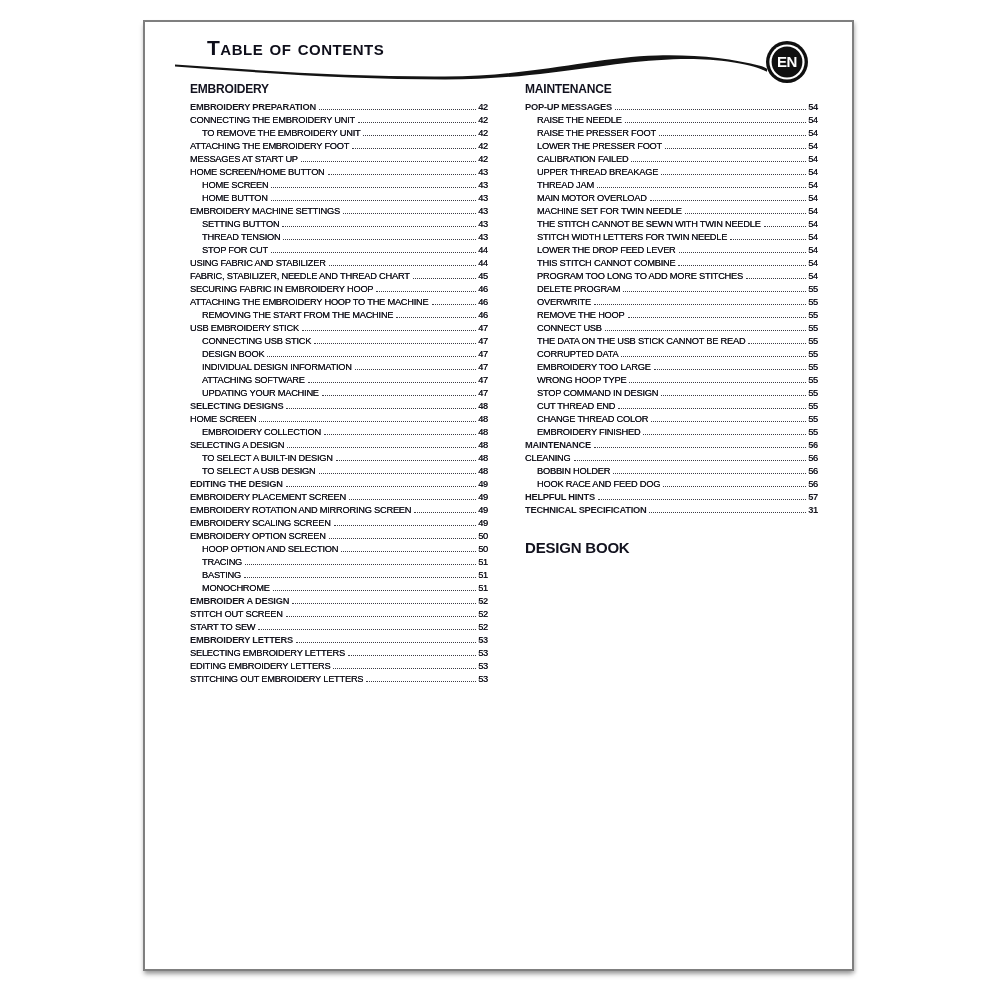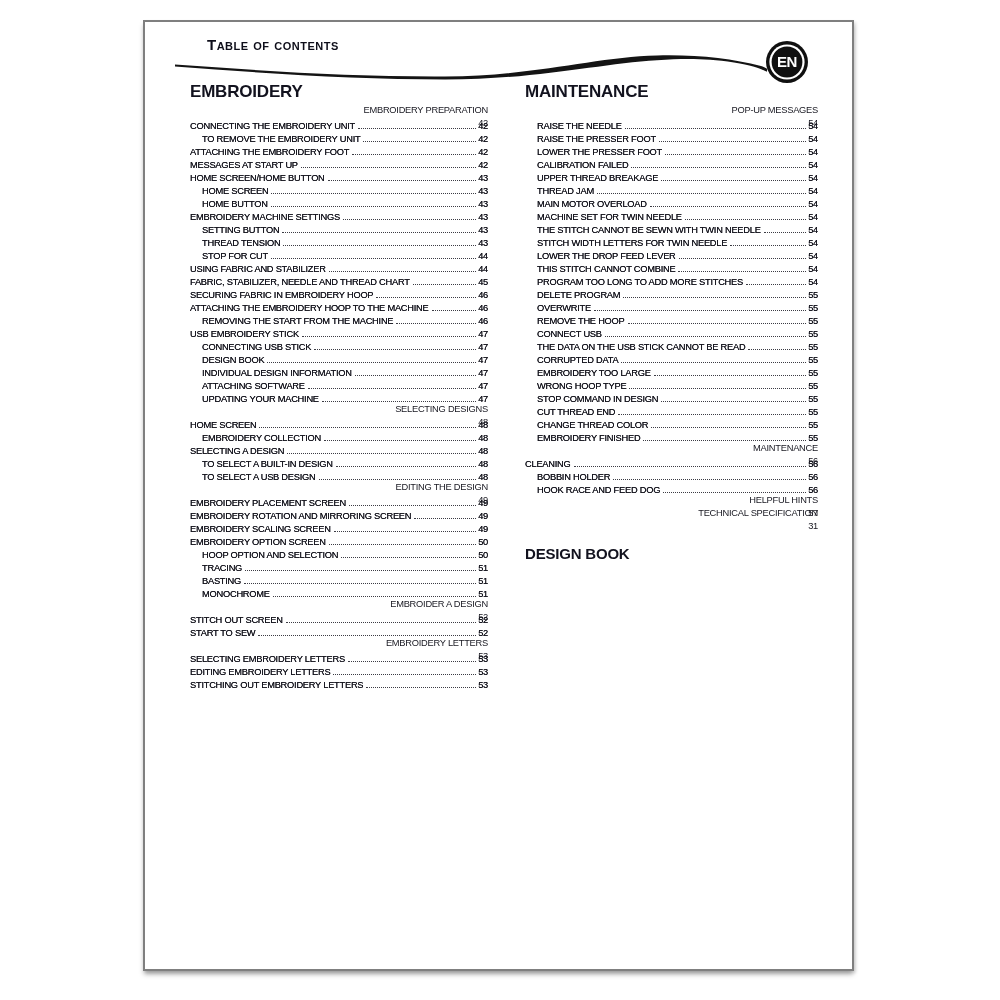--- a/index.html
+++ b/index.html
@@ -26,21 +26,21 @@
     border: 2px solid #7f7f7f;
     box-shadow: 0 4px 5px -1px rgba(0,0,0,0.35), 2px 2px 3px rgba(0,0,0,0.10);
     box-sizing: border-box;
   }
   
   .page-title {
     position: absolute;
     left: 62px;
     top: 14px;
     margin: 0;
-    font-size: 15px;
+    font-size: 21px;
     font-weight: 700;
     letter-spacing: 0.5px;
     font-variant: small-caps;
     text-transform: lowercase;
     color: #0e0e1a;
     white-space: nowrap;
   }
   .page-title::first-letter { text-transform: uppercase; }
   .header-svg {
     position: absolute;
@@ -54,41 +54,40 @@
     font-size: 15px;
     letter-spacing: -0.5px;
     fill: #ffffff;
   }
   
   .toc-col { position: absolute; top: 60px; }
   .toc-col.left  { left: 45px;  width: 298px; }
   .toc-col.right { left: 380px; width: 293px; }
   .section-heading {
     margin: 0 0 3px 0;
-    font-size: 17px;
+    font-size: 12px;
     font-weight: 700;
     letter-spacing: -0.2px;
     color: #12121e;
   }
   ul.toc-list { list-style: none; margin: 0; padding: 0; }
   li.row {
     display: flex;
     align-items: flex-end;
     height: 13px;
     font-size: 9.3px;
     font-weight: 400;
     letter-spacing: -0.25px;
     color: #16161f;
     text-shadow: 0 0 0.4px #16161f;
     white-space: nowrap;
   }
   li.row.chapter {
-    font-weight: 400;
+    font-weight: 700;
     text-shadow: none;
-    flex-direction: column;
   }
   li.row.ind { padding-left: 12px; }
   li.row .lbl { flex: 0 0 auto; }
   li.row .dots {
     flex: 1 1 0;
     min-width: 0;
     border-bottom: 1.4px dotted #3c3c44;
     margin: 0 2px 2px 3px;
   }
   li.row .pg { flex: 0 0 auto; text-align: right; }

